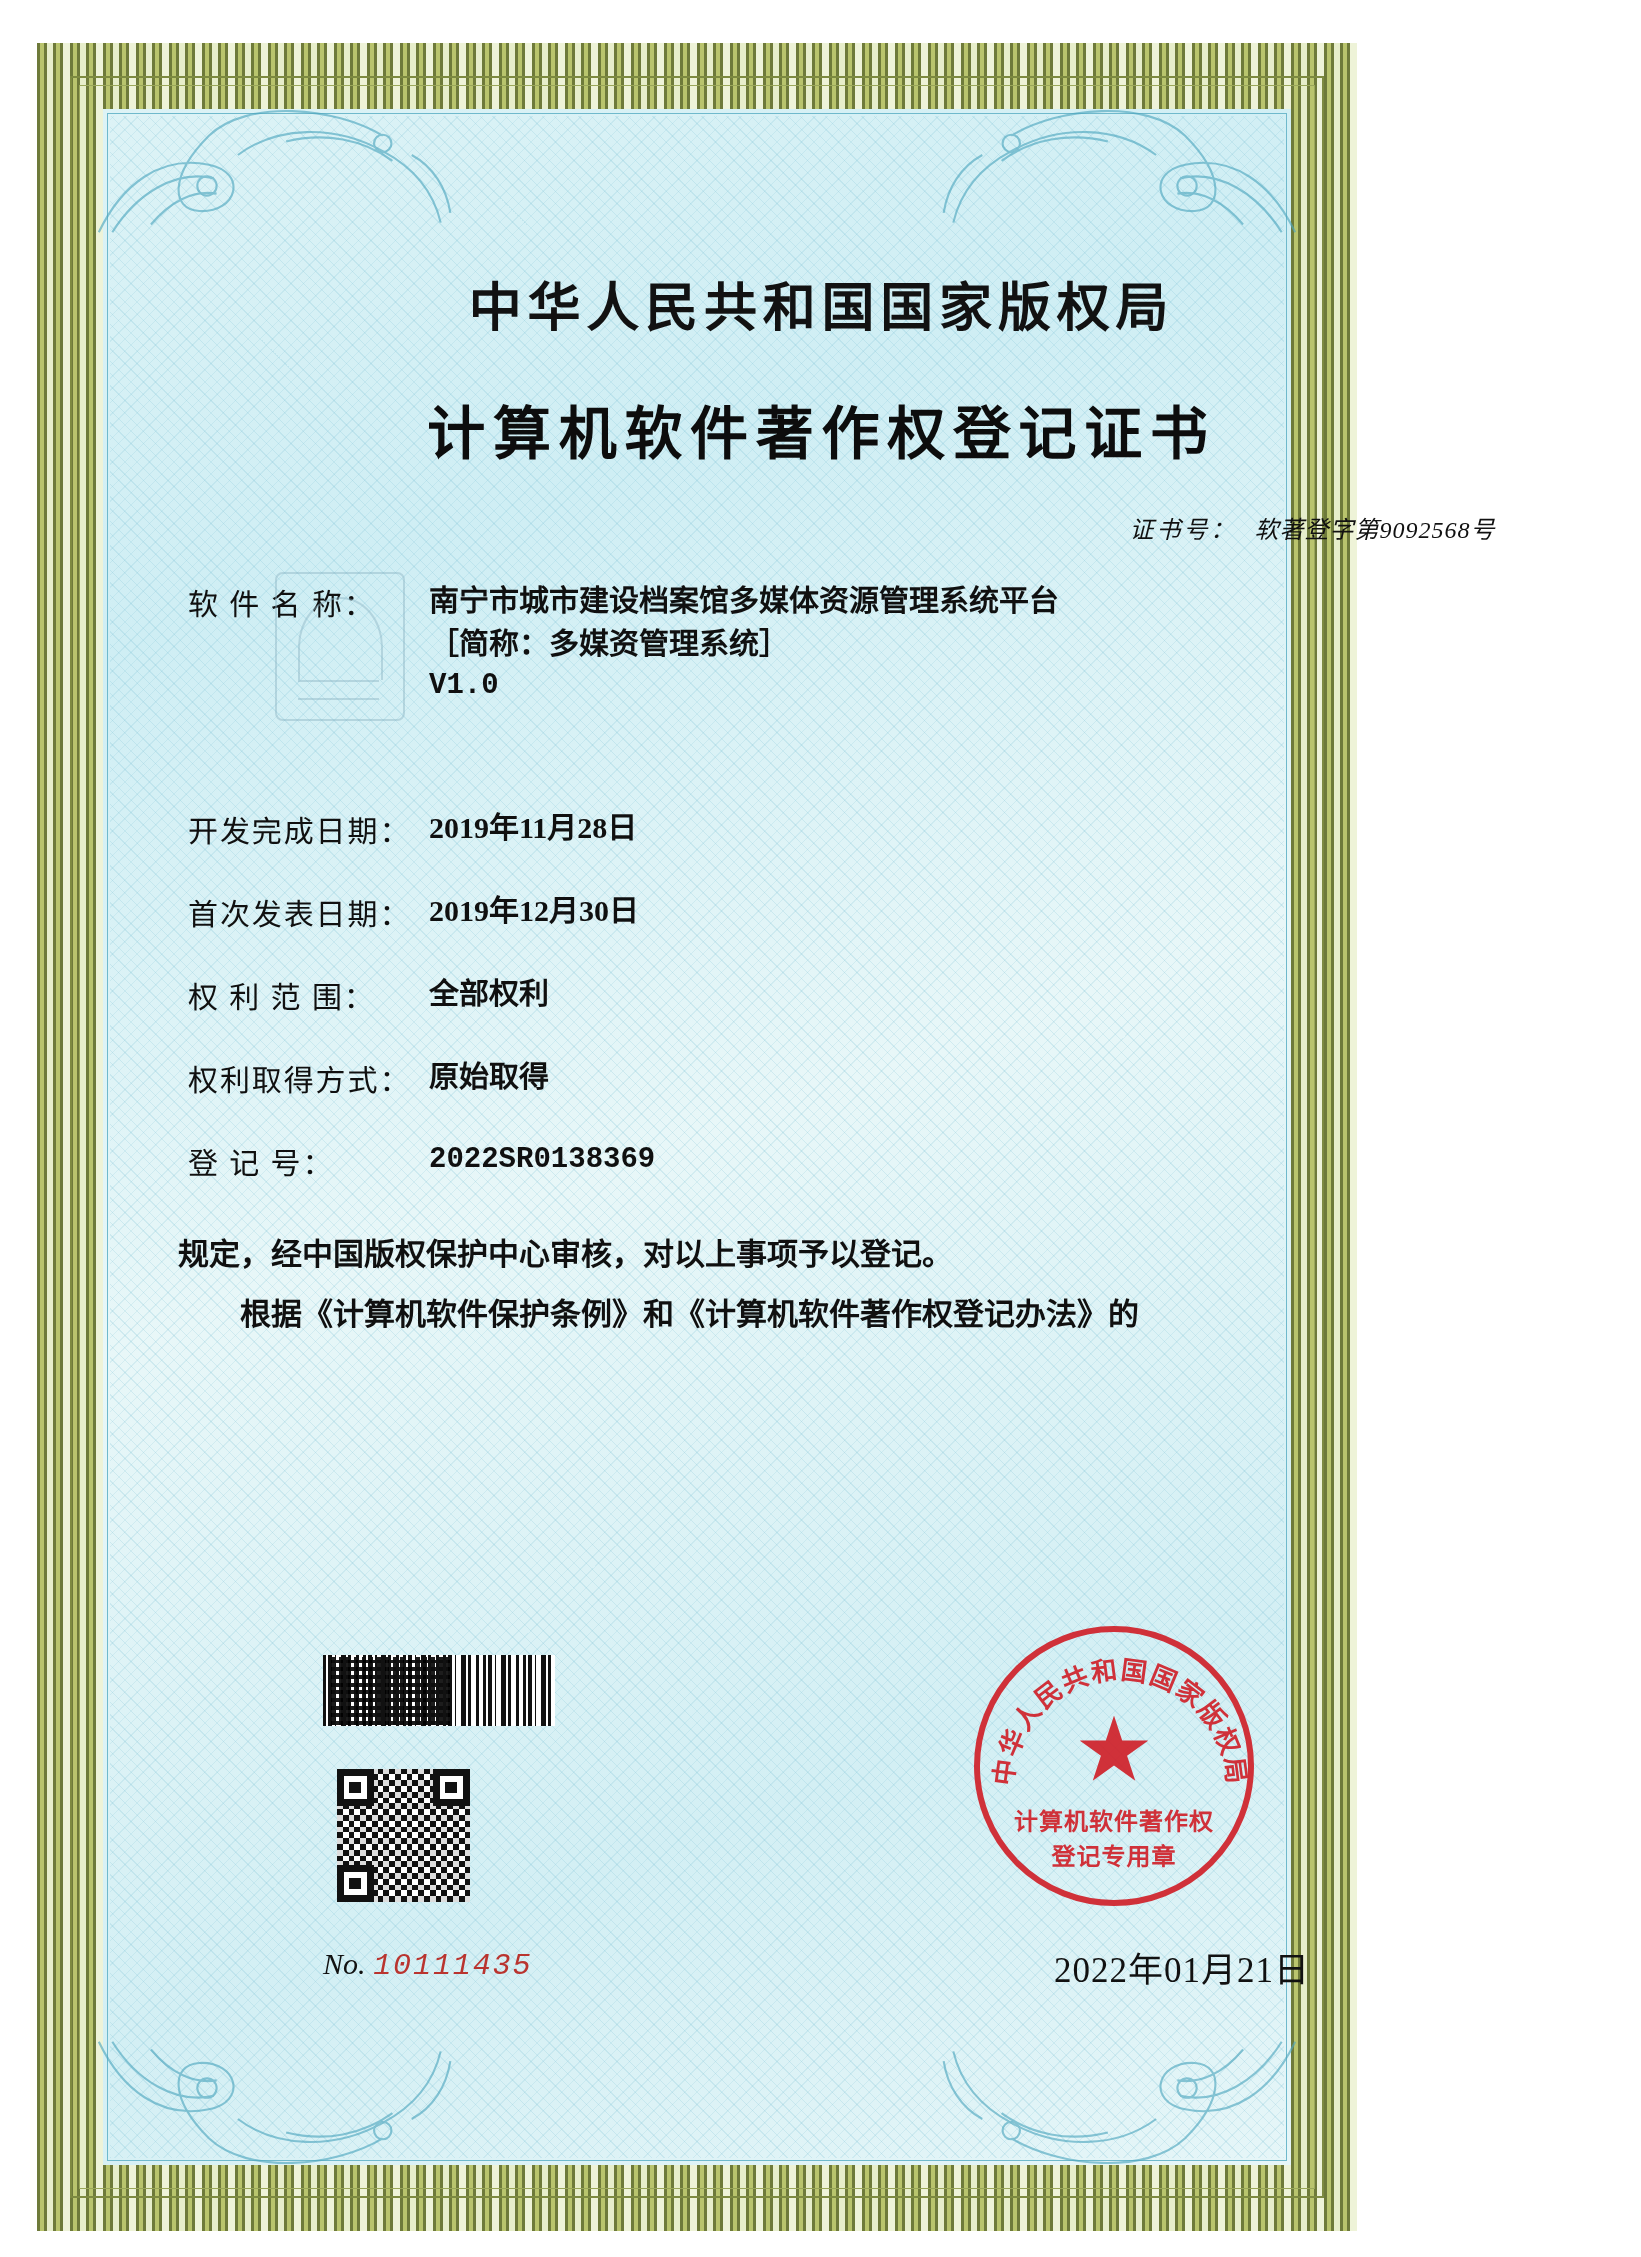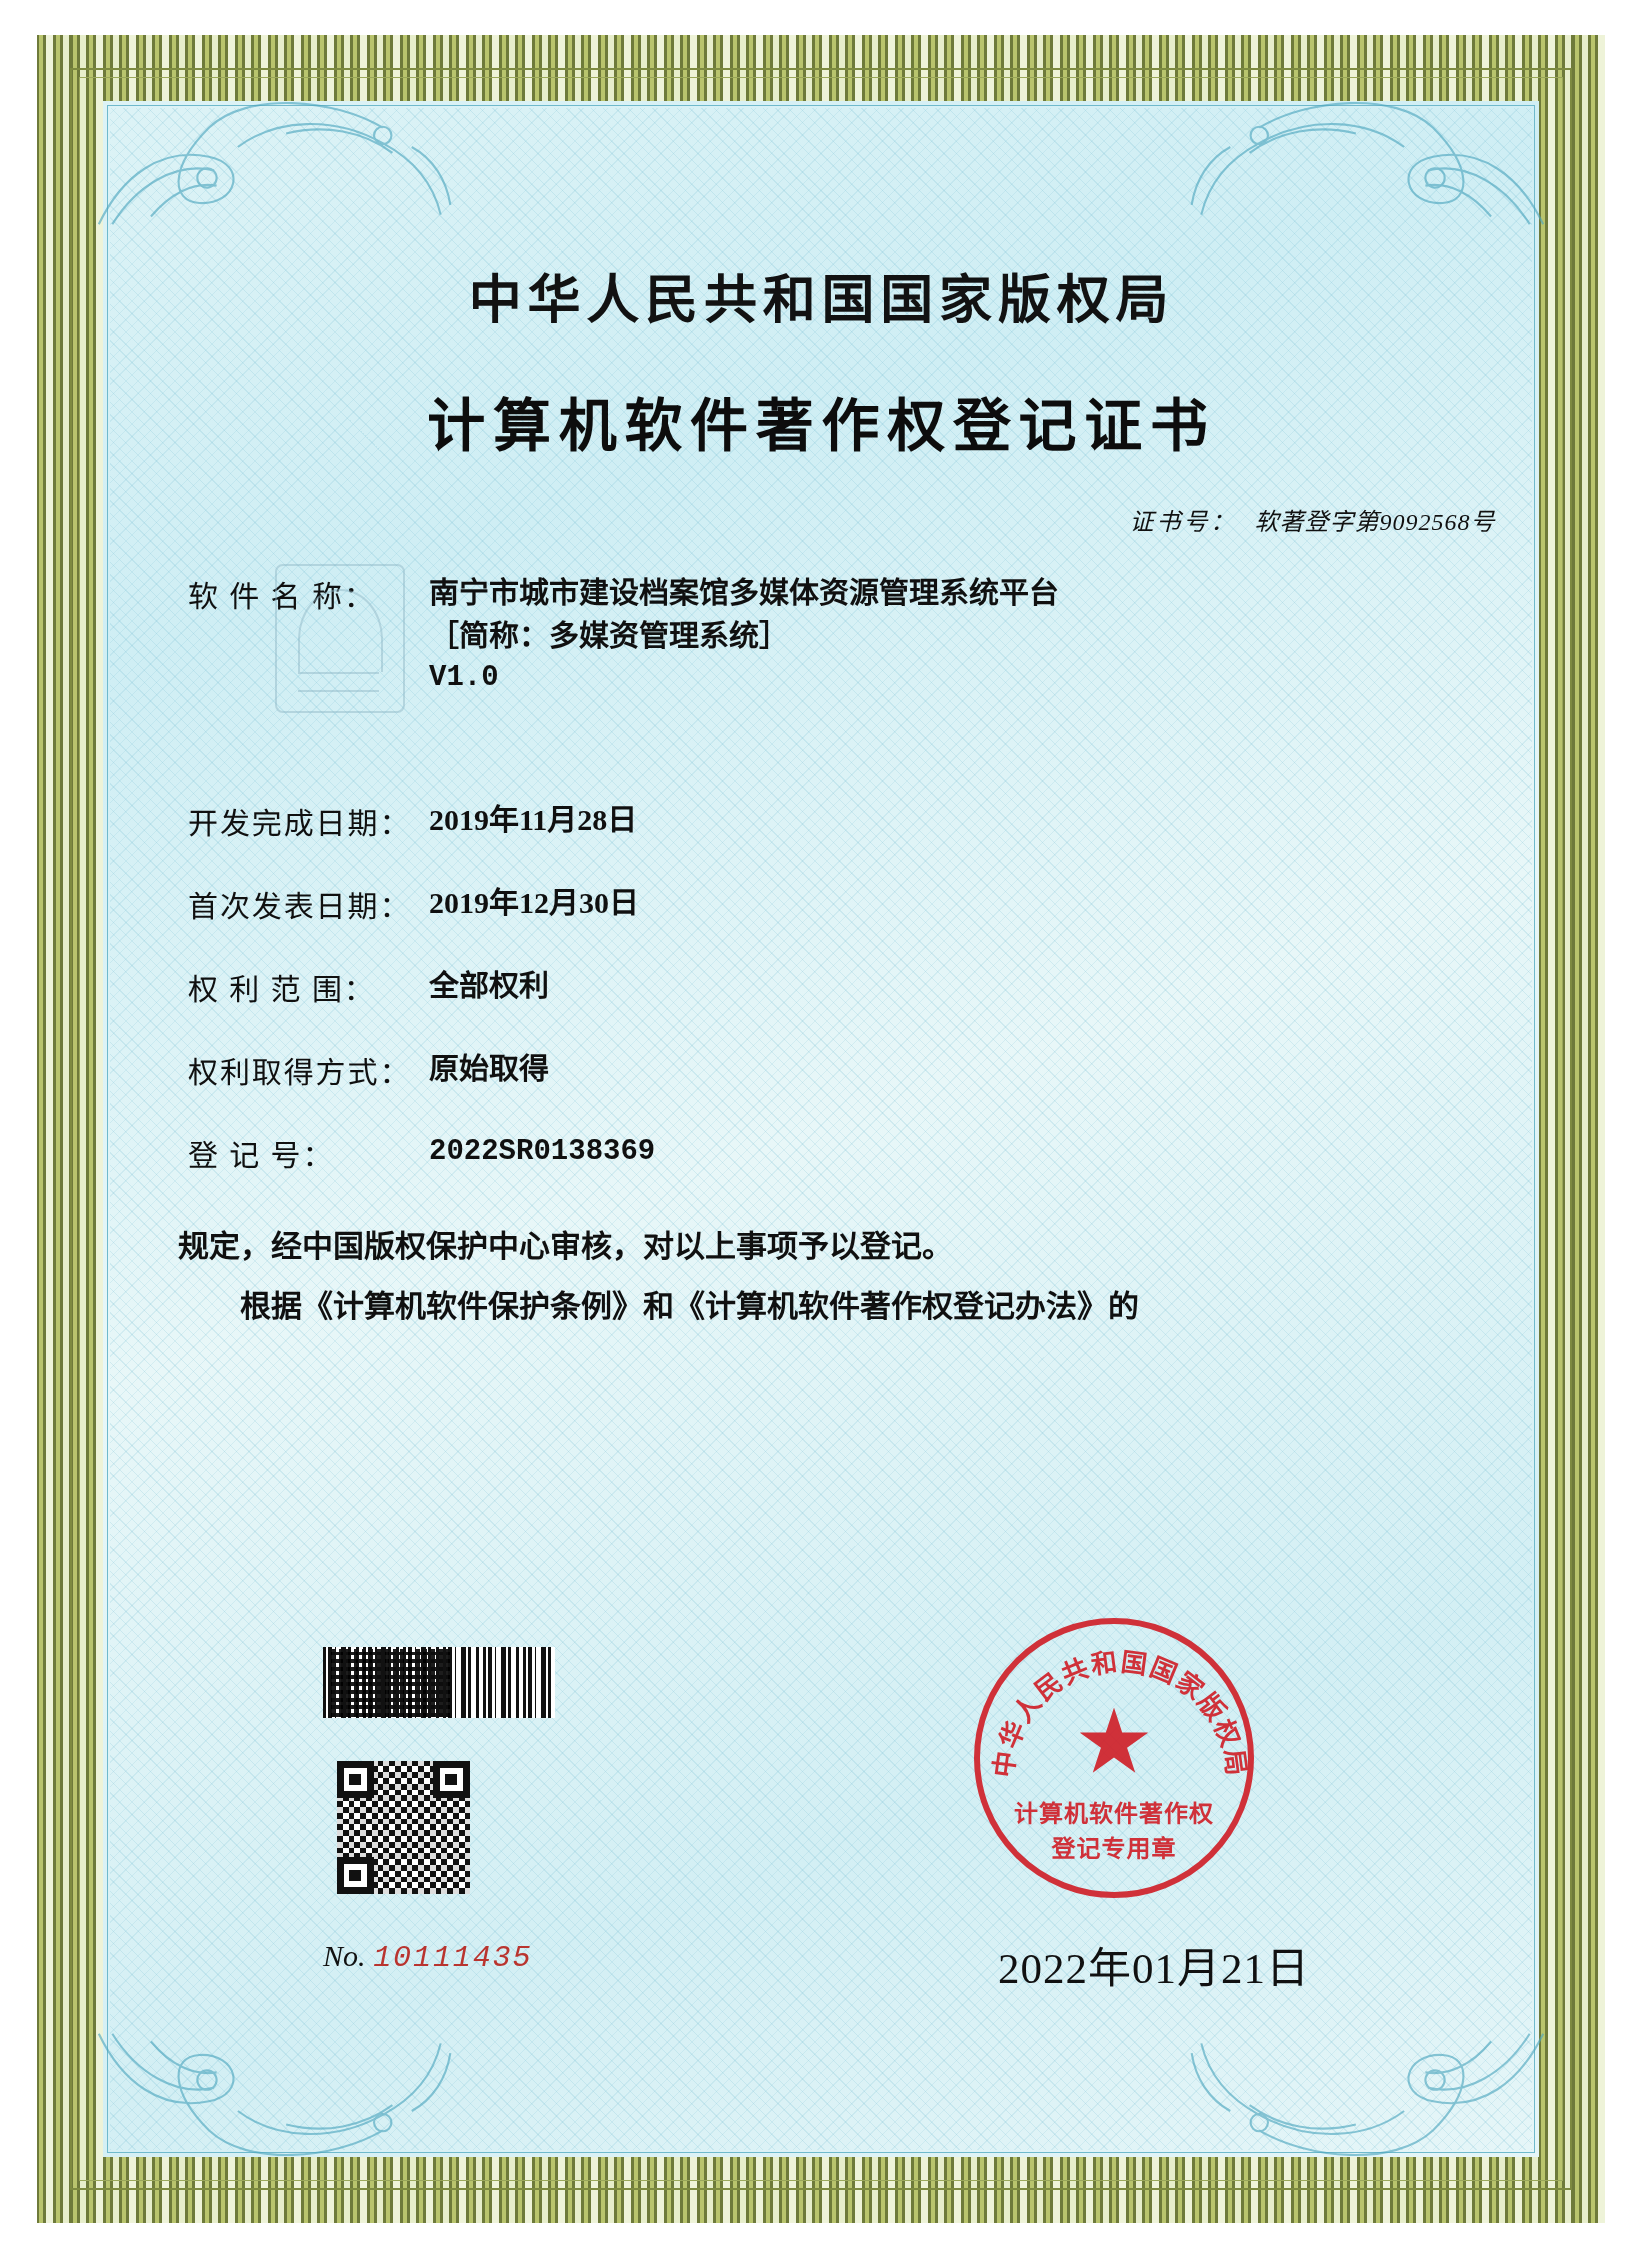--- a/index.html
+++ b/index.html
@@ -19,22 +19,22 @@
     position: relative;
     width: 1641px;
     height: 2257px;
     background: #ffffff;
     box-sizing: border-box;
   }
 
   .cert {
     position: absolute;
     left: 37px;
-    top: 35px;
-    width: 1568px;
+    top: 43px;
+    width: 1320px;
     height: 2188px;
     box-sizing: border-box;
     background:
       linear-gradient(160deg, #ddf3f6 0%, #cfeef4 22%, #e8f7f8 50%, #d3eff4 78%, #e6f6f8 100%);
   }
 
   
   .meander {
     position: absolute;
     inset: 0;
@@ -313,21 +313,21 @@
   .footer-no .num {
     font-family: "Liberation Mono", "DejaVu Sans Mono", monospace;
     color: #b9342f;
     letter-spacing: 1.9px;
     margin-left: 7.7px;
   }
   .footer-date {
     position: absolute;
     right: 203px;
     top: 1792px;
-    font-size: 43px;
+    font-size: 35px;
     color: #111;
     letter-spacing: 1px;
   }
 
   
   .emblem-wm {
     position: absolute;
     left: 145px;
     top: 423px;
     width: 126px;

